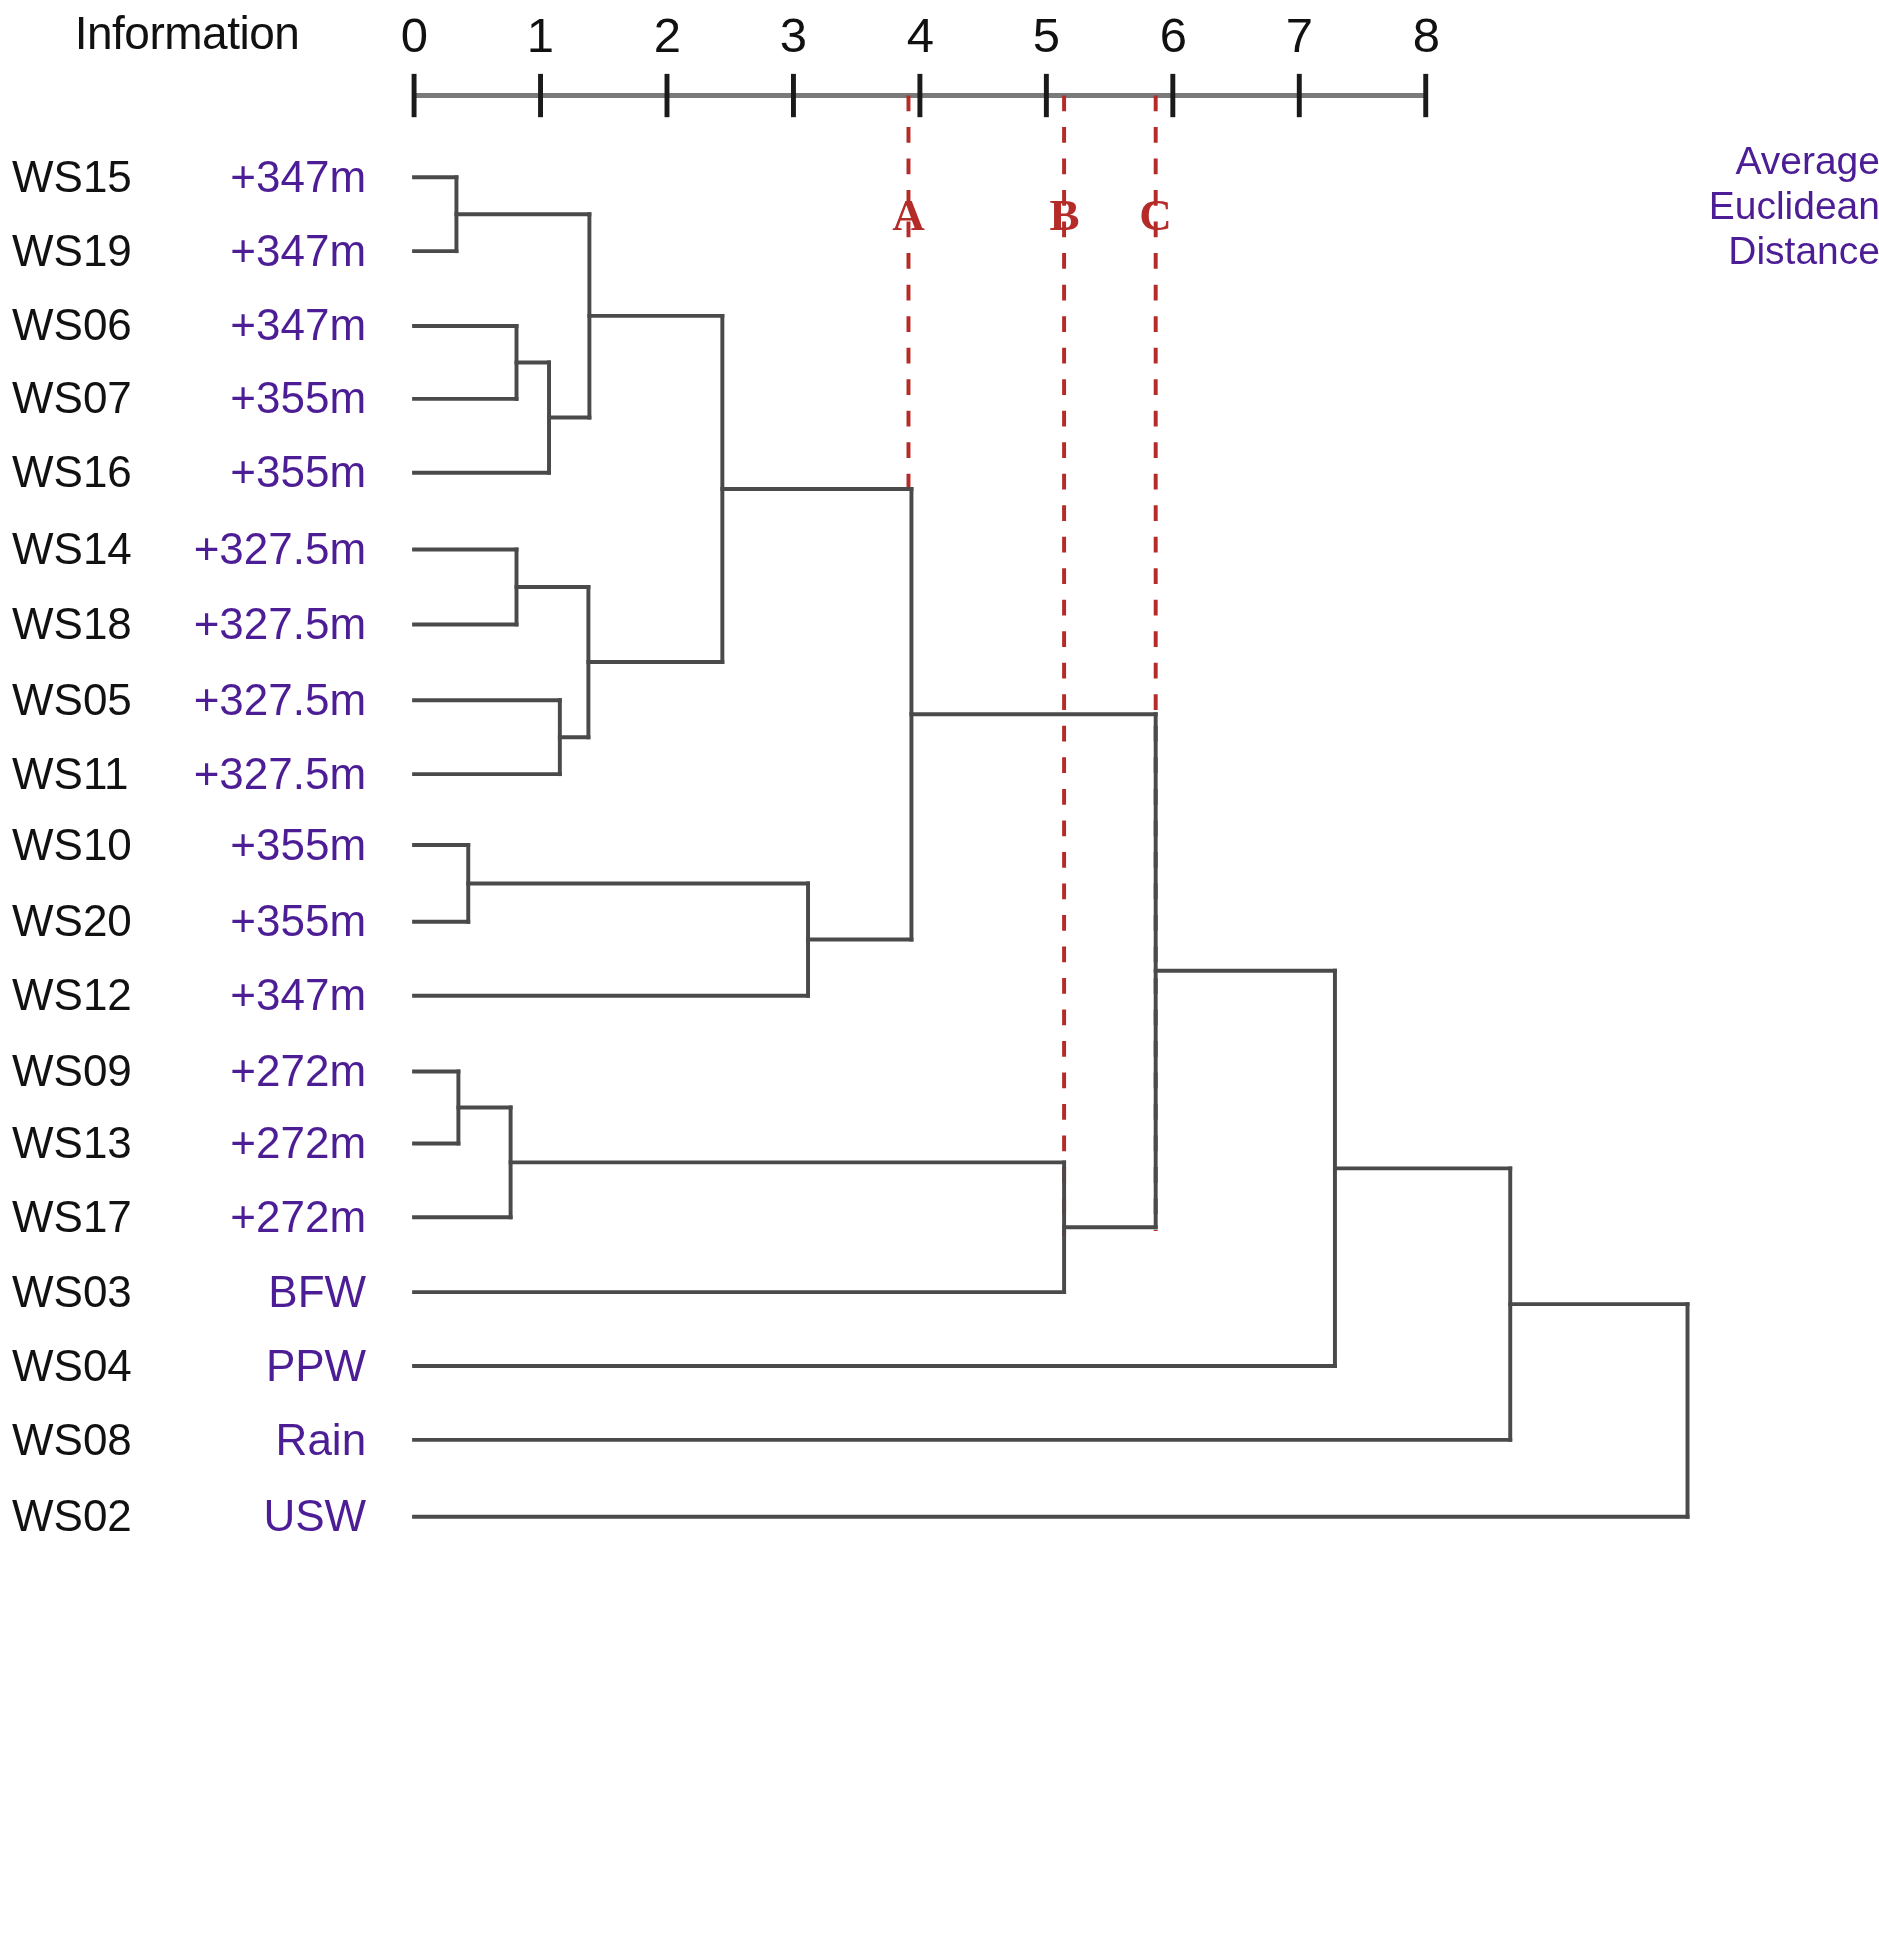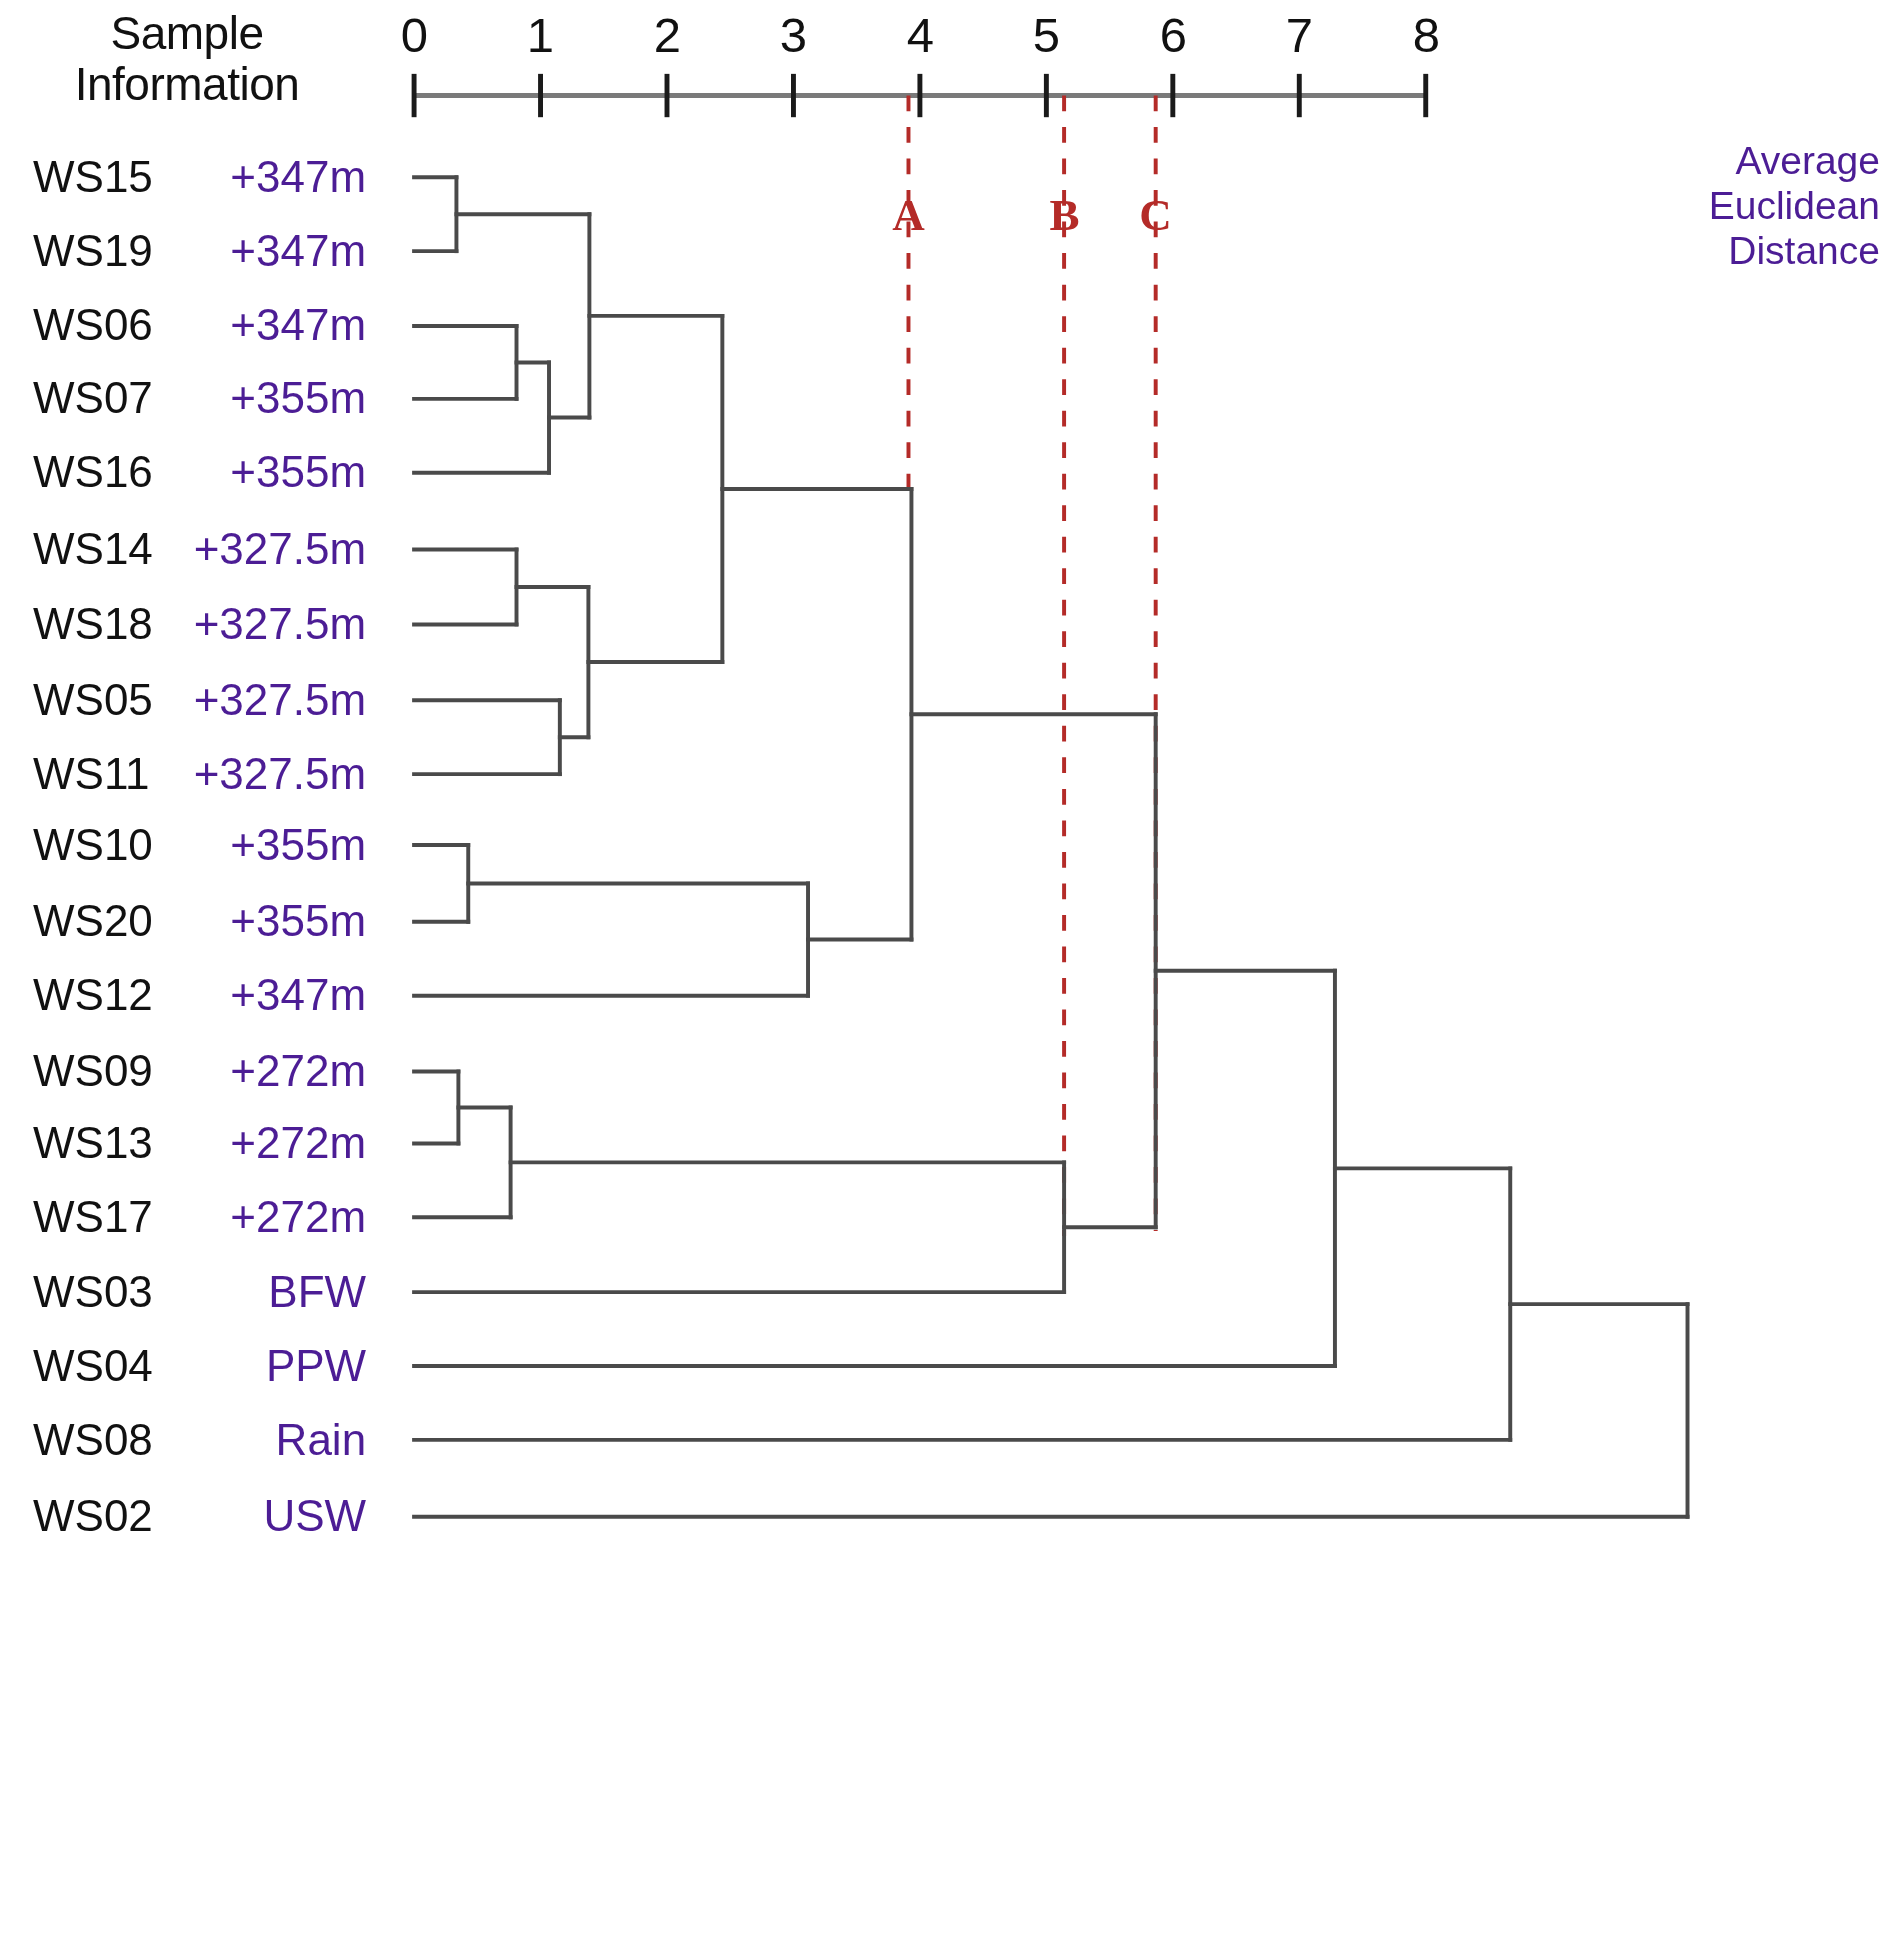--- a/index.html
+++ b/index.html
@@ -52,21 +52,21 @@
     left: 0px;
     height: 53px;
     width: 374px;
     font-size: 44px;
     line-height: 53px;
     color: #111;
     white-space: nowrap;
   }
   .row-label .sid {
     position: absolute;
-    left: 33px;
+    left: 12px;
     top: 0;
   }
   .row-label .sinfo {
     position: absolute;
     right: 7.9px;
     top: 0;
     color: #4c1d95;
   }
 
   
@@ -100,21 +100,20 @@
     line-height: 45px;
     color: #b42b28;
   }
 </style>
 </head>
 <body>
 
 <div id="page">
 
   <div id="col-heading">
-    <span class="ln">Sample</span>
     <span class="ln">Information</span>
   </div>
 
   <div id="axis-caption">
     <span class="ln">Average</span>
     <span class="ln">Euclidean</span>
     <span class="ln">Distance</span>
   </div>
 
   <div id="overlay">

